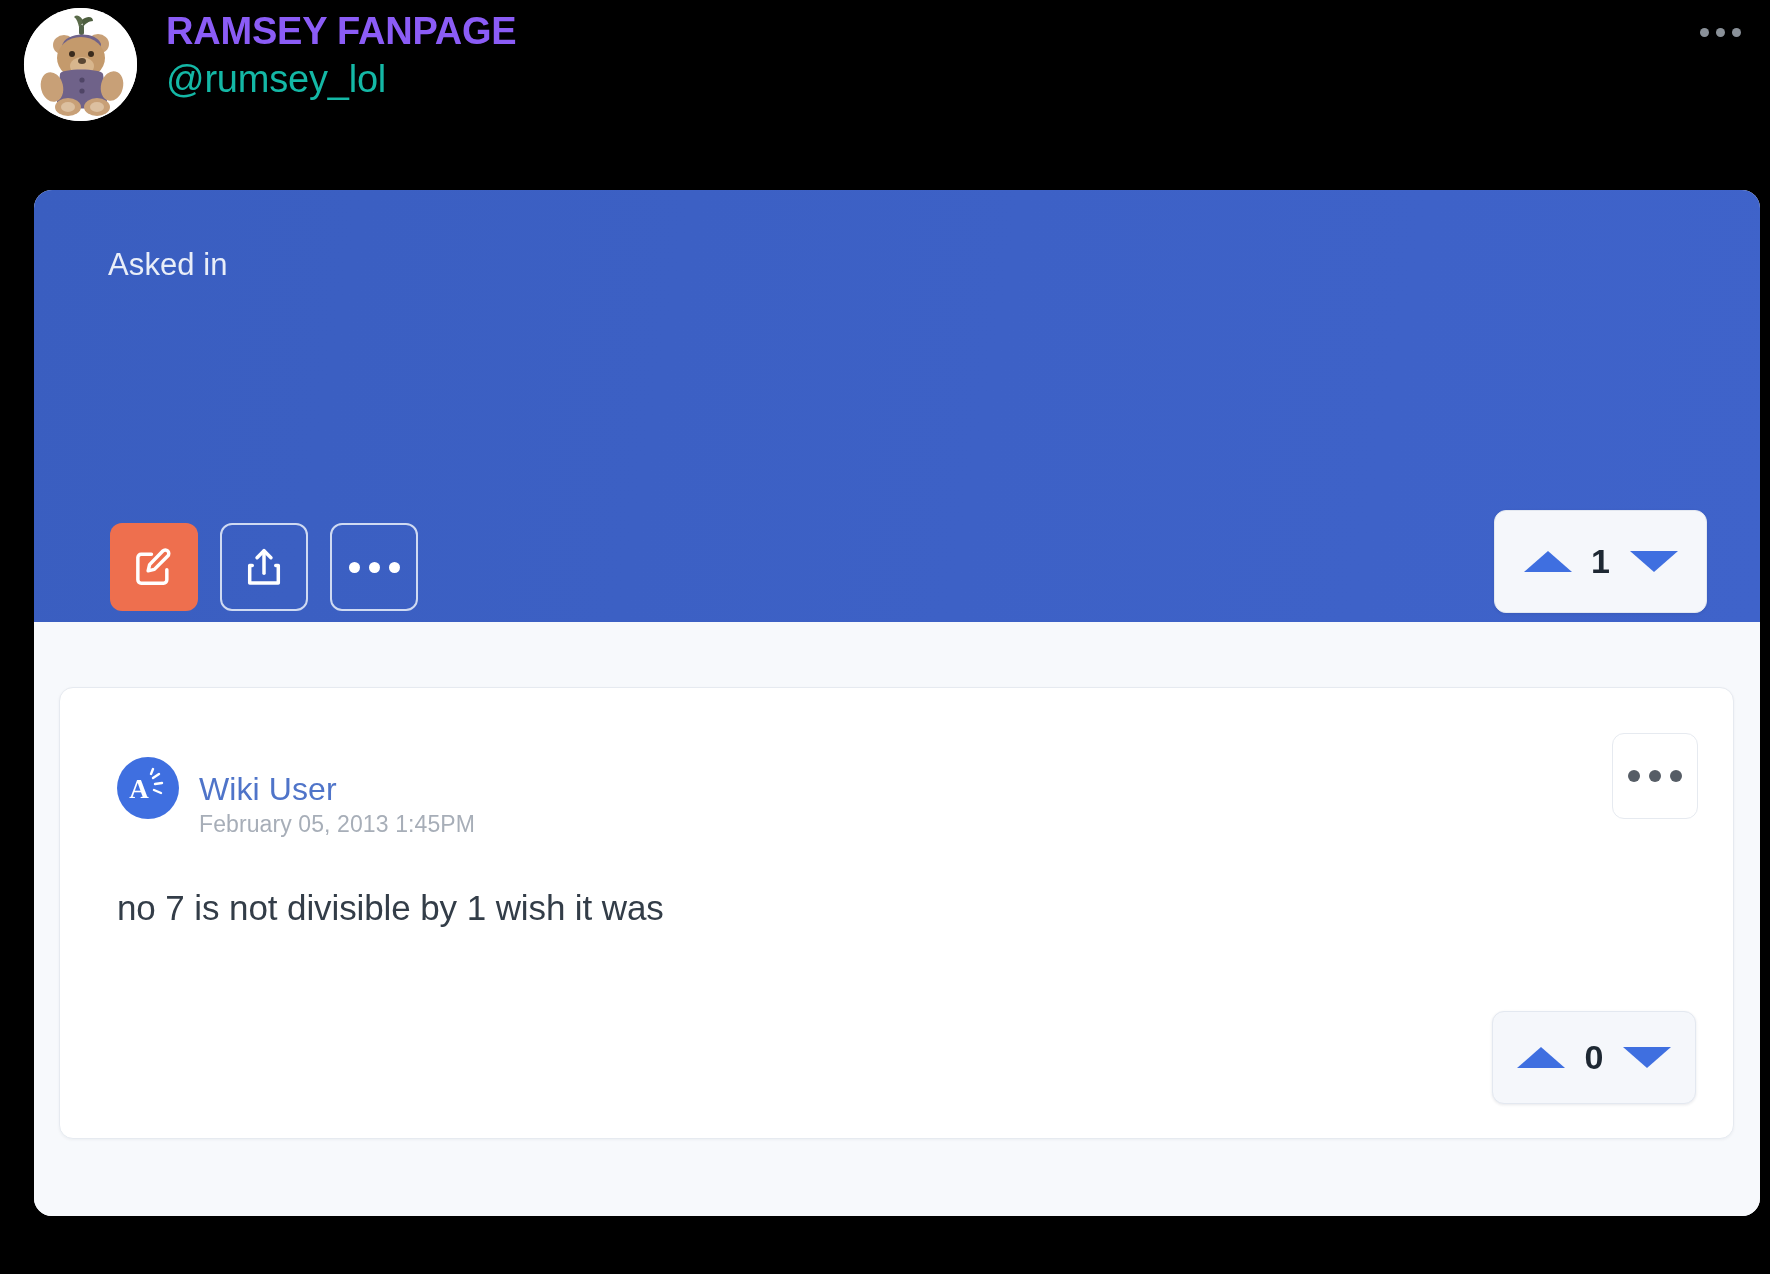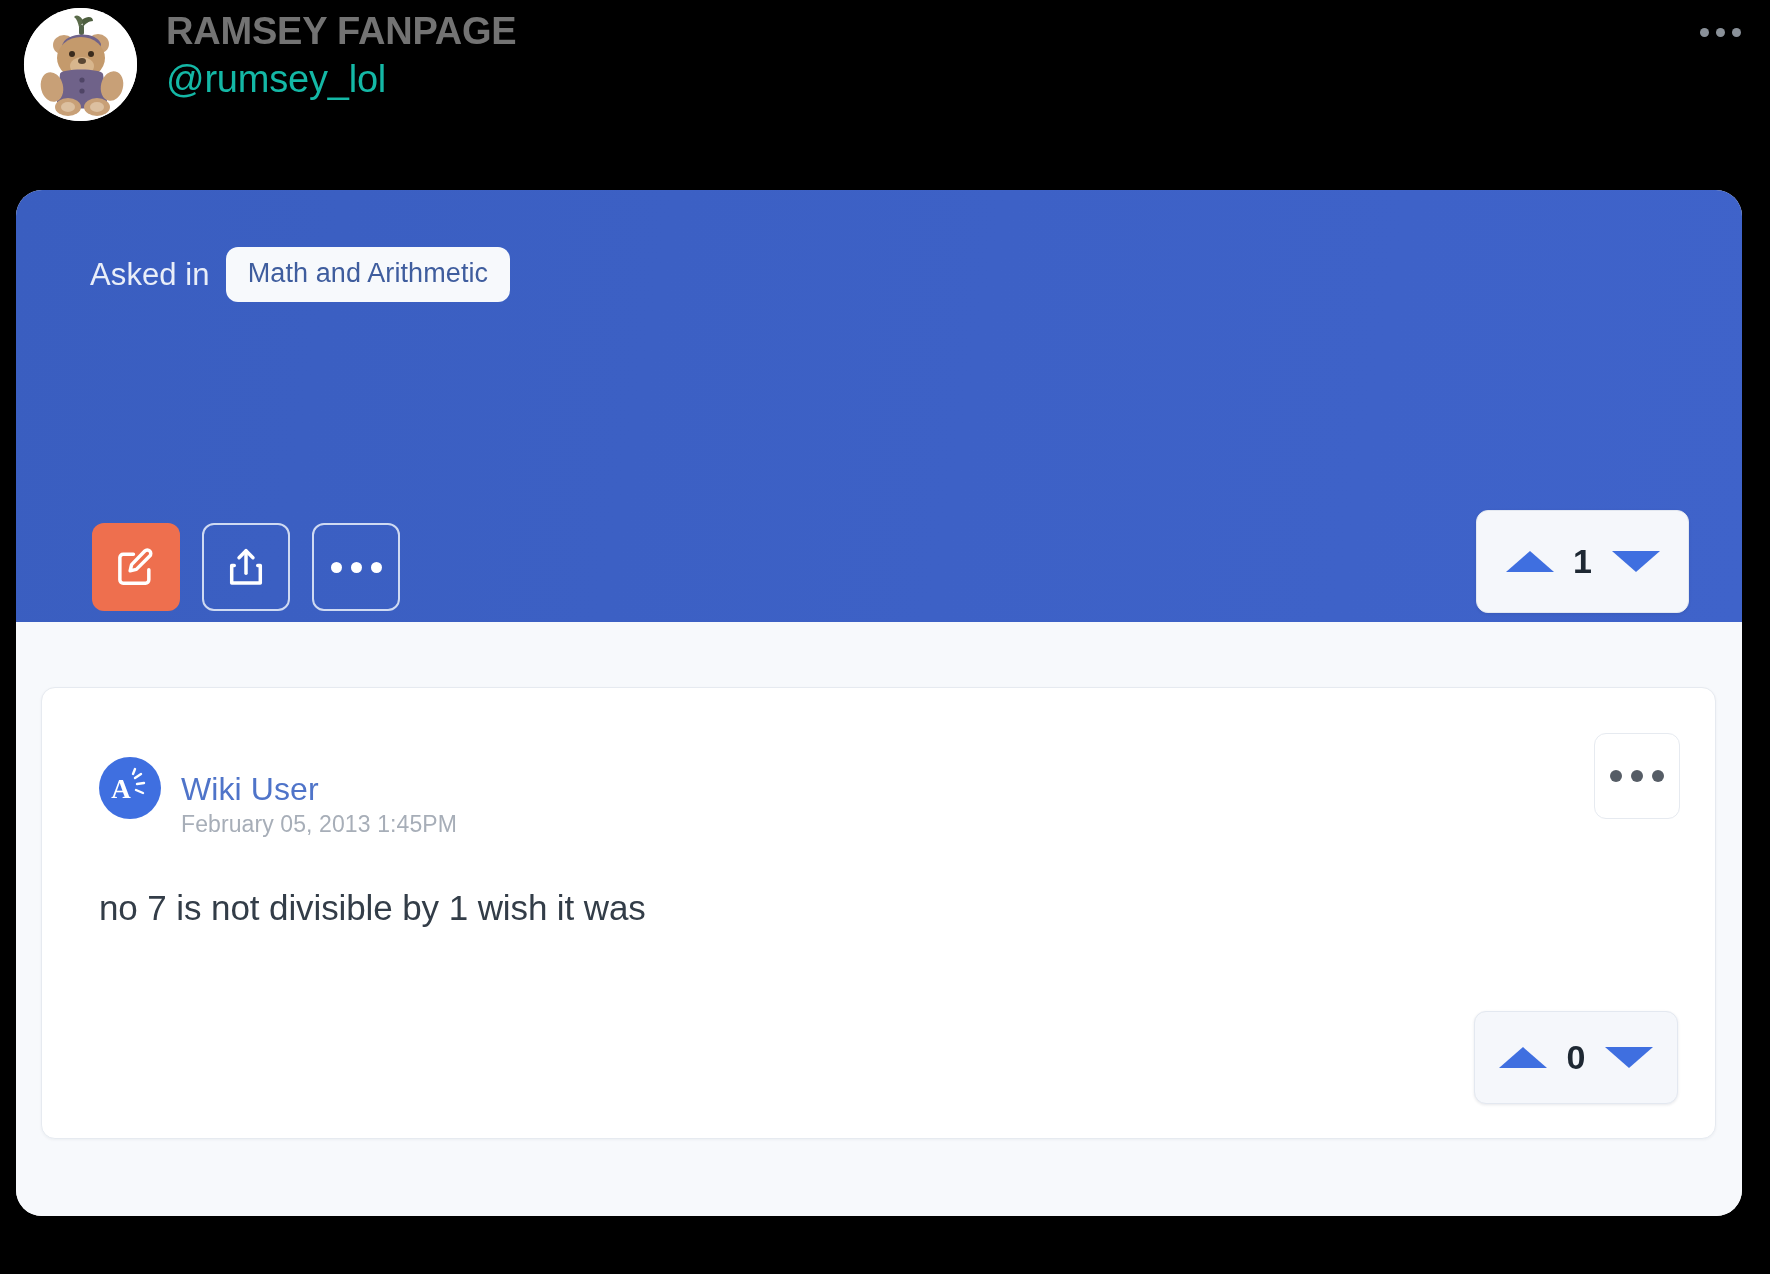--- a/index.html
+++ b/index.html
@@ -37,21 +37,21 @@
   }
   .avatar-wrap svg { display: block; width: 113px; height: 113px; }
 
   .handle-block {
     position: absolute;
     left: 166px; top: 8px;
   }
   .display-name {
     font-size: 38px;
     font-weight: 700;
-    color: #737373;
+    color: #8b5cf6;
     letter-spacing: -0.2px;
     line-height: 46px;
     white-space: nowrap;
   }
   .user-handle {
     font-size: 38px;
     font-weight: 400;
     color: #14b8a6;
     line-height: 50px;
     letter-spacing: -0.2px;
@@ -70,24 +70,24 @@
   .tweet-menu i {
     display: block;
     width: 9px; height: 9px;
     border-radius: 50%;
     background: #8a9199;
   }
 
   
   .embed-card {
     position: absolute;
-    left: 16px; top: 190px;
+    left: 34px; top: 190px;
     width: 1726px;
     height: 1026px;
-    border-radius: 26px;
+    border-radius: 18px;
     background: #f7f9fc;
     overflow: hidden;
     box-shadow: 0 2px 10px rgba(0,0,0,0.35);
   }
 
   .card-hero {
     position: relative;
     width: 100%;
     height: 432px;
     background: linear-gradient(100deg, #3a5ec0 0%, #3d61c6 55%, #3f63ca 100%);
@@ -337,21 +337,20 @@
       <i></i>
     </div>
   </div>
 
   <div class="embed-card">
 
     <div class="card-hero">
 
       <div class="asked-row">
         <span class="asked-label">Asked in</span>
-        <span class="category-chip">Math and Arithmetic</span>
       </div>
 
 
       <div class="hero-actions">
 
         <div class="act-btn primary">
           <svg width="44" height="44" viewBox="0 0 24 24" fill="none" stroke="#ffffff" stroke-width="1.9" stroke-linecap="round" stroke-linejoin="round">
             <path d="M19 13.5V19a1.8 1.8 0 0 1-1.8 1.8H5A1.8 1.8 0 0 1 3.2 19V6.8A1.8 1.8 0 0 1 5 5h5.6"></path>
             <path d="M16.8 3.3a1.9 1.9 0 0 1 2.7 2.7L12.2 13.3l-3.4.8.8-3.4z"></path>
           </svg>

